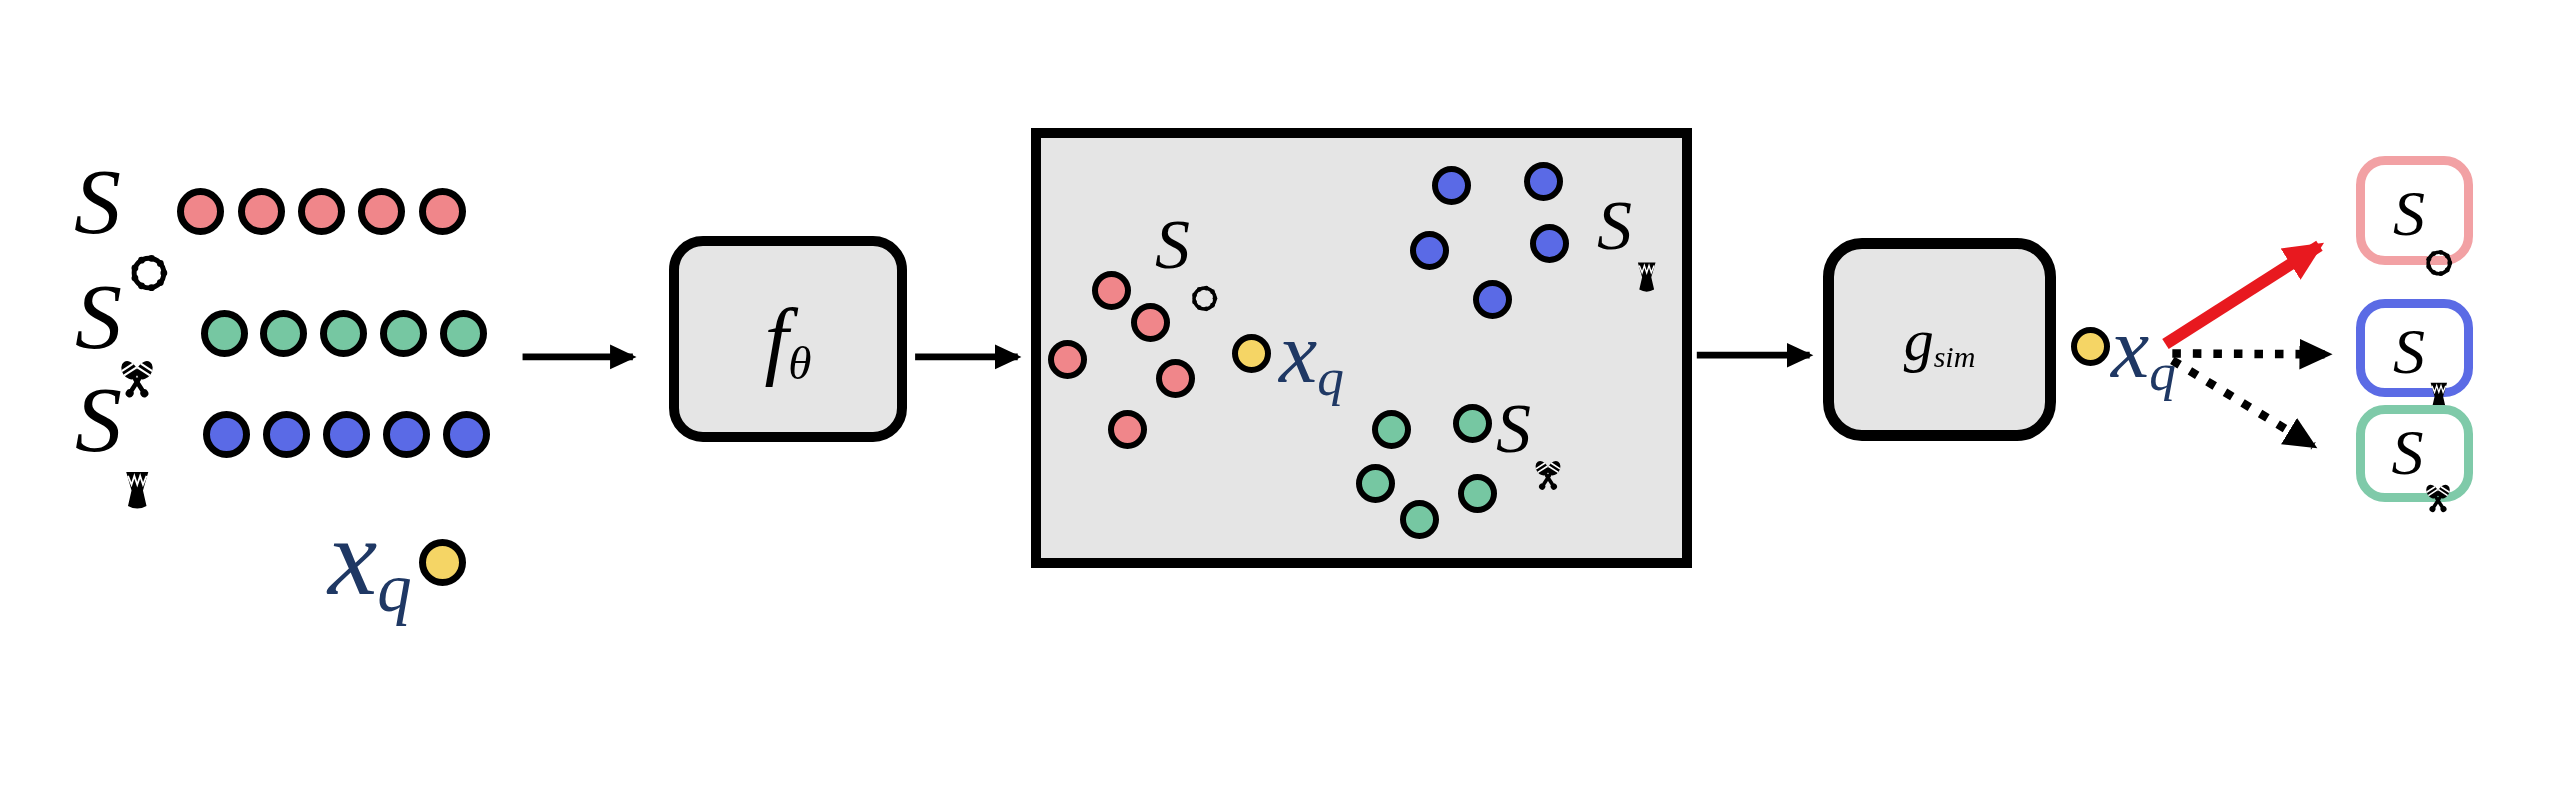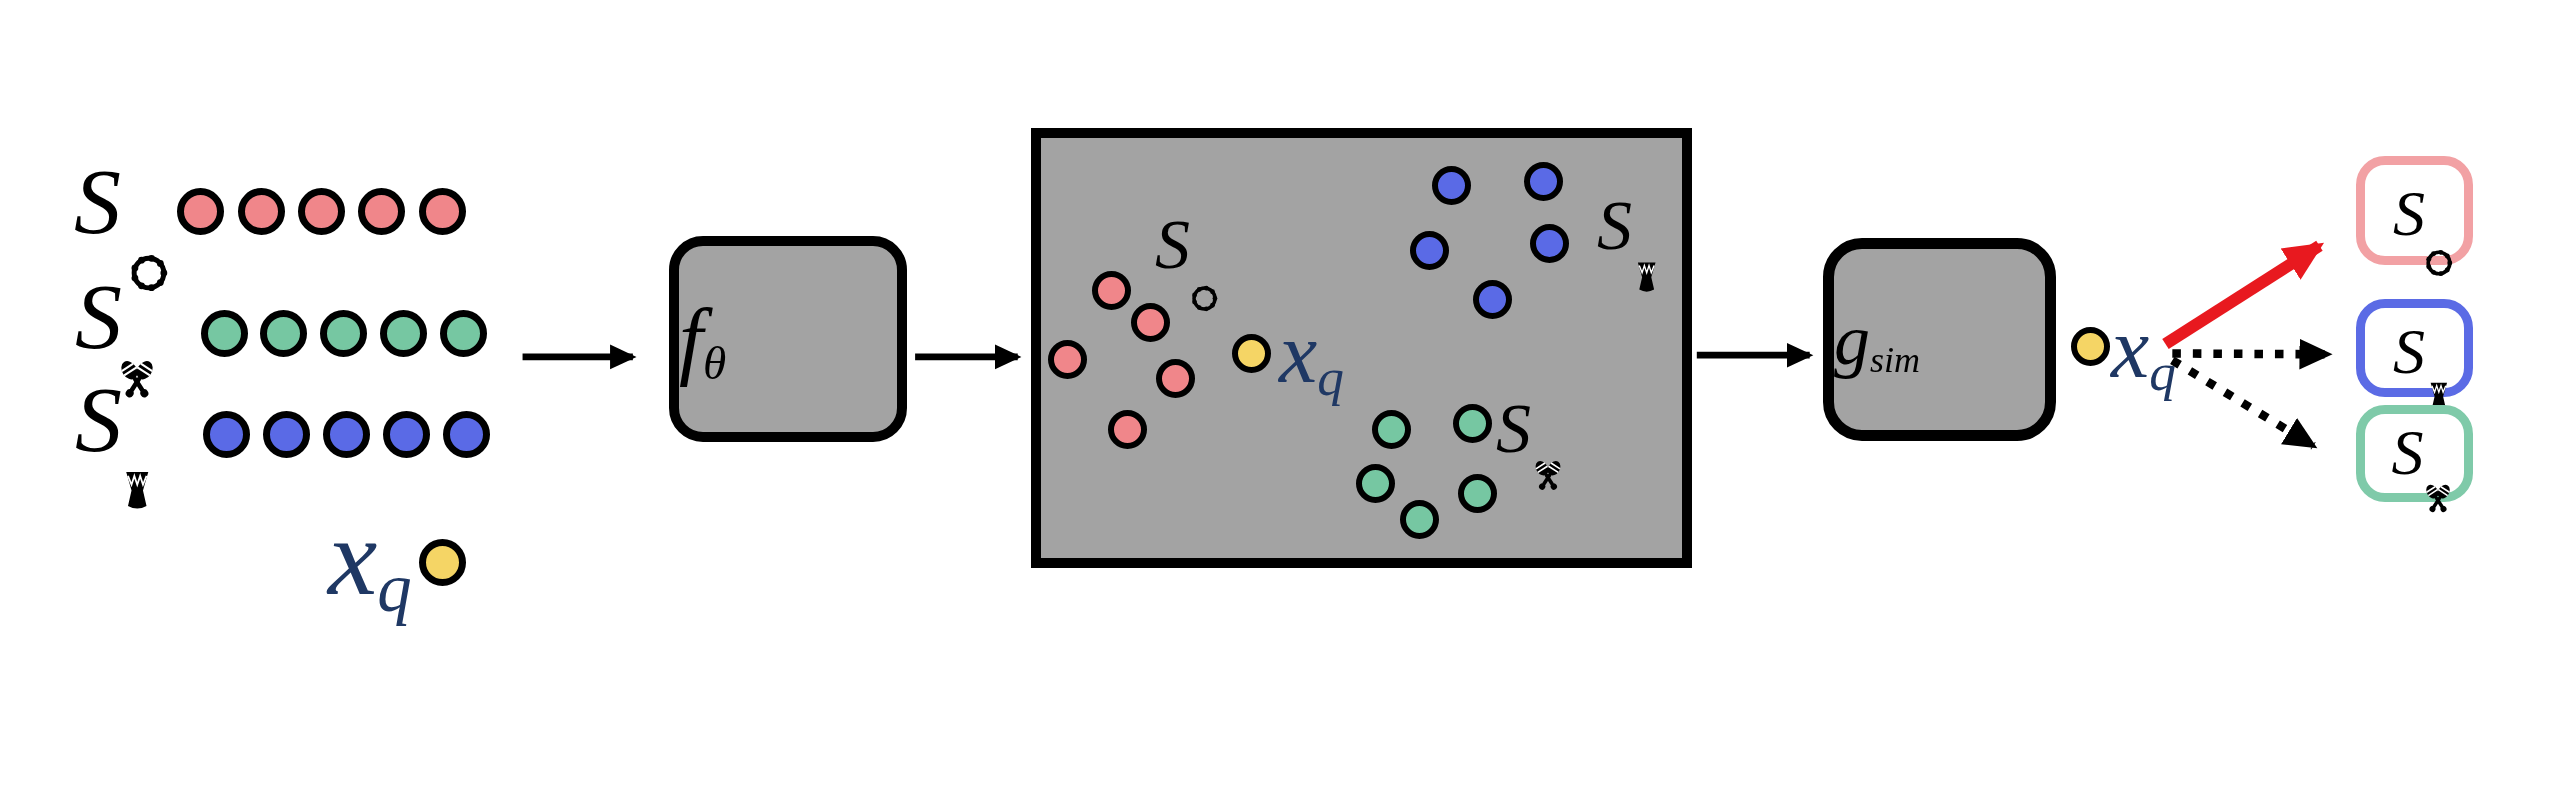--- a/index.html
+++ b/index.html
@@ -6,22 +6,22 @@
   .canvas{
     position:relative;width:2576px;height:801px;background:#ffffff;overflow:hidden;
     font-family:"Liberation Serif","DejaVu Serif",serif;
   }
   
   .pdot{position:absolute;border:6.8px solid #000;border-radius:50%;box-sizing:border-box;}
   .mathlabel{position:absolute;line-height:1;white-space:nowrap;color:#000;}
   .mathlabel .base{font-style:italic;}
   .mathlabel .sub{font-style:italic;font-size:.62em;position:relative;top:.24em;}
   .sub-icon{position:absolute;display:block;}
-  .roundbox{position:absolute;box-sizing:border-box;background:#a3a3a3;border:10.3px solid #000;
-    display:flex;align-items:center;}
+  .roundbox{position:absolute;box-sizing:border-box;background:#e5e5e5;border:10.3px solid #000;
+    display:flex;align-items:center;justify-content:center;}
   .classbox{position:absolute;box-sizing:border-box;background:#fff;border:9.4px solid #999;border-radius:29px;}
   .arrow-layer{position:absolute;left:0;top:0;pointer-events:none;}
 </style>
 </head>
 <body>
 
 <svg width="0" height="0" style="position:absolute" aria-hidden="true">
   <defs>
     <symbol id="sym-tambourine" viewBox="0 0 40 40">
       <circle cx="20" cy="20" r="13.5" fill="none" stroke="#000" stroke-width="4.5"></circle>
@@ -126,21 +126,21 @@
           <use href="#sym-maracas"></use>
         </svg>
     </span>
   </div>
 
   <div class="mathlabel" style="left:1279px;top:310px;font-size:86px;color:#1F3864;">
     <span class="base">x</span><span class="sub">q</span>
   </div>
 
   <div class="roundbox" style="left:1823px;top:238px;width:233px;height:203px;border-radius:39px;border-width:11px;">
-    <div class="mathlabel" style="position:static;font-size:72px;">
+    <div class="mathlabel" style="position:static;font-size:60px;">
       <span class="base">g</span><span class="sub" style="font-size:.5em">sim</span>
     </div>
   </div>
 
   <div class="pdot query-dot" style="left: 2071px; top: 327px; width: 39px; height: 39px; background: rgb(245, 213, 101);"></div>
   <div class="mathlabel" style="left:2111px;top:305px;font-size:86px;color:#1F3864;">
     <span class="base">x</span><span class="sub">q</span>
   </div>
 
   <div class="classbox" style="left: 2356px; top: 156px; width: 117px; height: 109px; border-color: rgb(242, 161, 164);">

